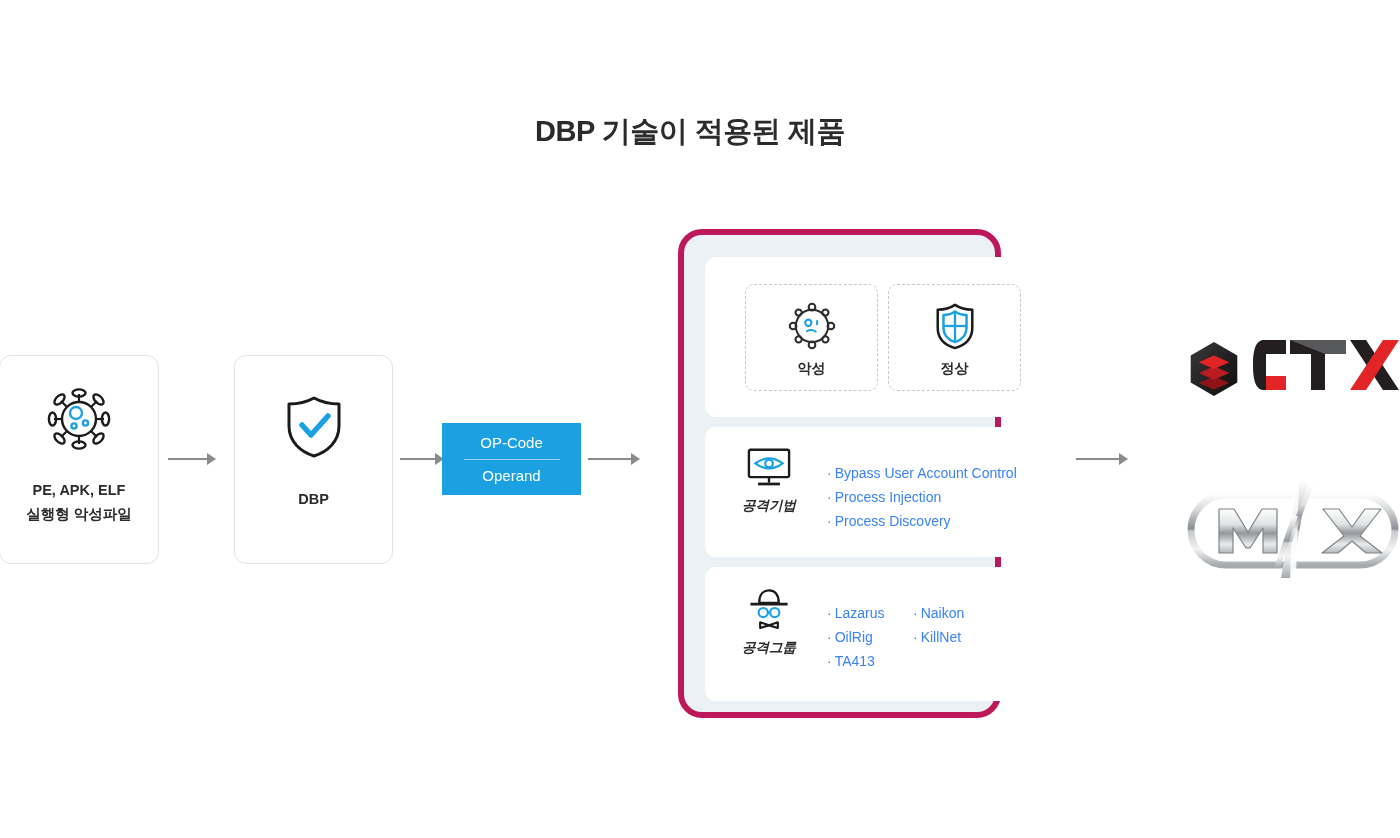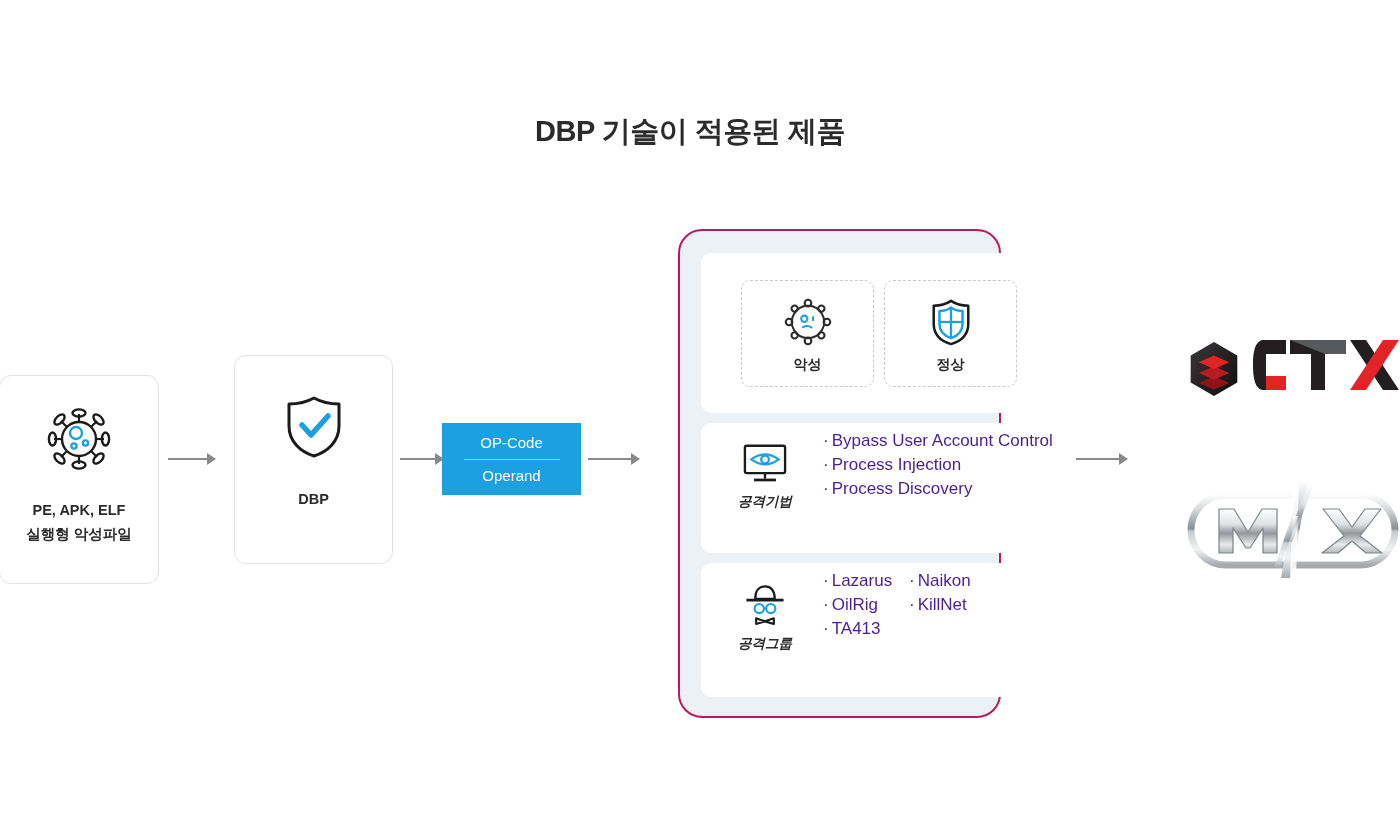--- a/index.html
+++ b/index.html
@@ -24,21 +24,21 @@
 
   
   .card {
     position: absolute;
     background: #ffffff;
     border: 1px solid #e2e2e2;
     border-radius: 12px;
   }
 
   
-  #card-file { left: -1px; top: 355px; width: 160px; height: 209px; margin-top: 20px; }
+  #card-file { left: -1px; top: 355px; width: 160px; height: 209px; }
   #card-file .icon-wrap {
     position: absolute; top: 30px; left: 0; width: 100%;
     display: flex; justify-content: center;
   }
   #card-file .label {
     position: absolute; top: 122px; left: 0; width: 100%;
     text-align: center;
     font-size: 14.5px; font-weight: bold; color: #2b2b2b;
     line-height: 24px;
   }
@@ -96,21 +96,21 @@
   #arrow3 { left: 588px; top: 453px; width: 52px; }
   #arrow3 .shaft { width: 44px; }
   #arrow4 { left: 1076px; top: 453px; width: 52px; }
   #arrow4 .shaft { width: 44px; }
 
   
   #panel {
     position: absolute;
     left: 678px; top: 229px; width: 323px; height: 489px;
     background: #ebf1f4;
-    border: 2px solid #be185d;
+    border: 6px solid #be185d;
     border-radius: 24px;
   }
 
   .inner-card {
     position: absolute;
     left: 21px; width: 353px;
     background: #ffffff;
     border-radius: 11px;
   }
   #inner-detect { top: 22px; height: 160px; }
@@ -141,22 +141,22 @@
     position: absolute; left: 22px; top: 20px;
     width: 84px; text-align: center;
   }
   .row-icon .rlabel {
     margin-top: 4px;
     font-size: 13.5px; font-weight: bold; color: #2b2b2b;
     white-space: nowrap;
     font-style: italic;
   }
   .bullets {
-    position: absolute; top: 6px;
-    font-size: 17px; color: #4c1d95;
+    position: absolute; top: 34px;
+    font-size: 14px; color: #3b82f6;
     line-height: 24px;
   }
   #tech-bullets { left: 122px; }
   #group-col1 { left: 122px; }
   #group-col2 { left: 208px; }
   .bullets div { white-space: nowrap; }
   .bullets .dot { margin-right: 3px; }
 
   
   #ctx-logo {

